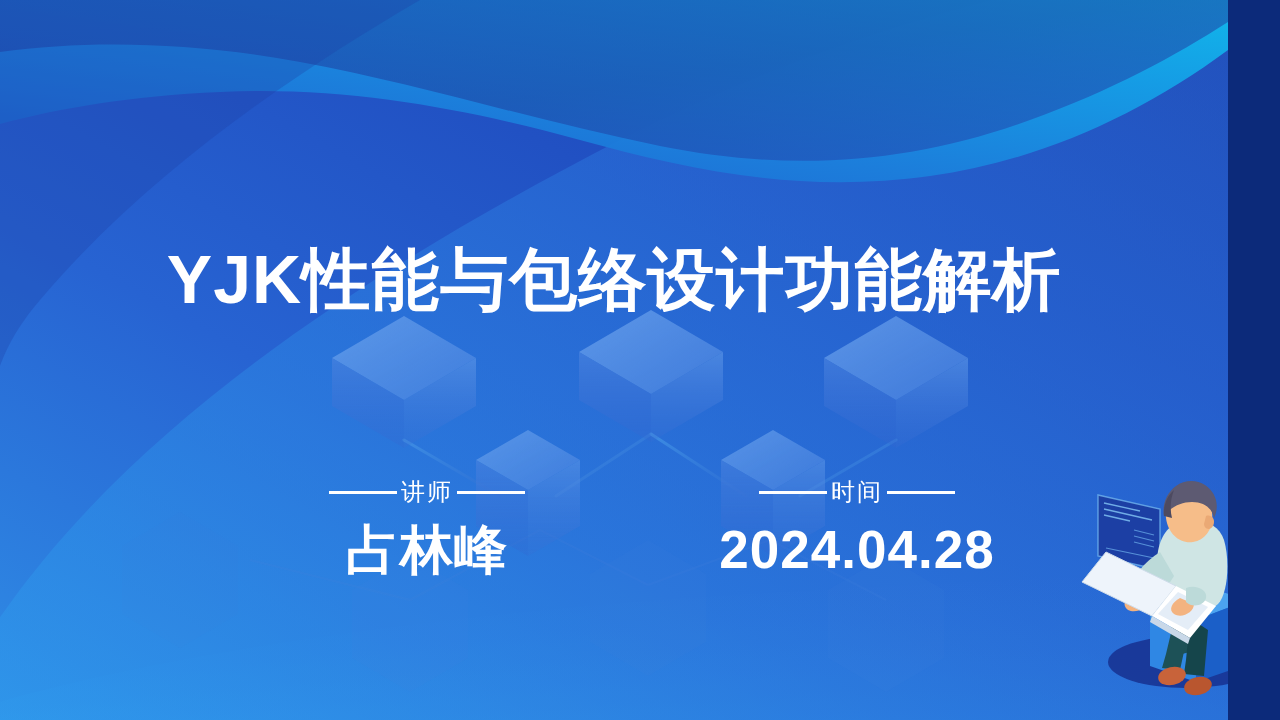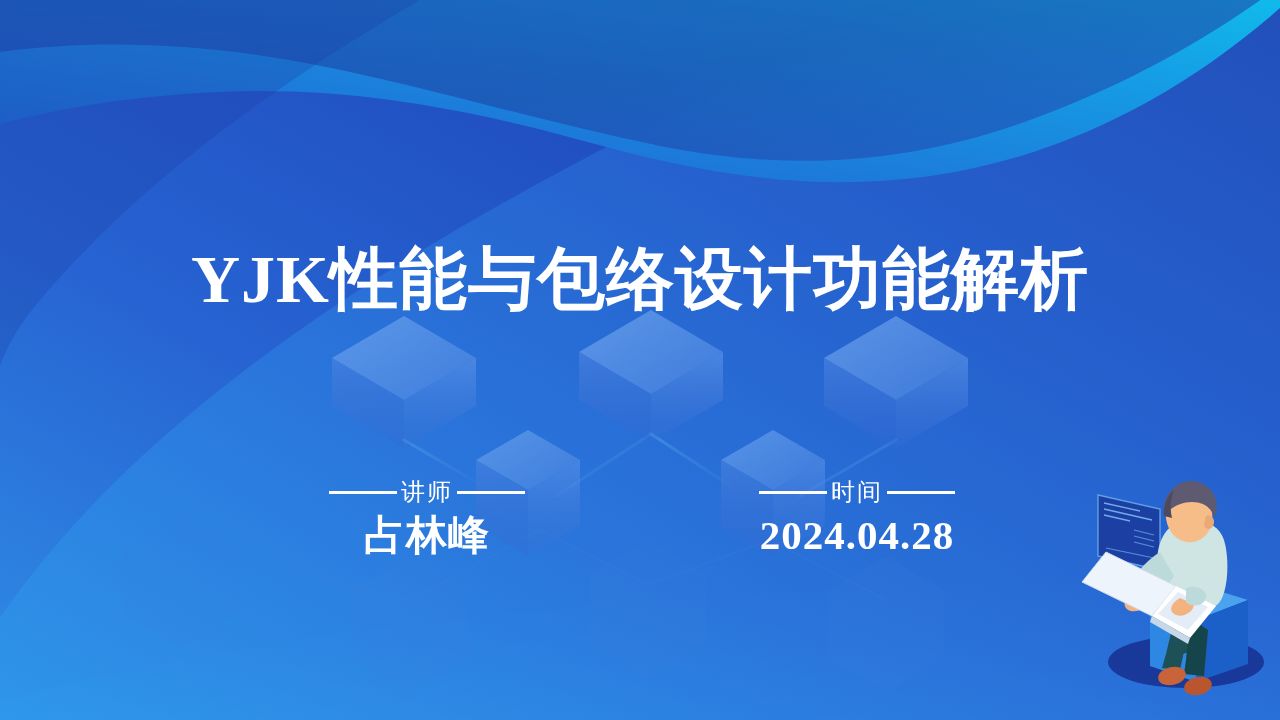--- a/index.html
+++ b/index.html
@@ -2,25 +2,26 @@
 <html><head>
 <meta charset="utf-8">
 <style>
   html, body {
     margin: 0;
     padding: 0;
     background: #0c2a7a;
   }
   #slide {
     position: relative;
-    width: 1280px;
+    width: 1184px;
     height: 720px;
     overflow: hidden;
-    font-family: Liberation Serif, serif;
+    font-family: Liberation Sans, sans-serif;
     background: linear-gradient(118deg, #1b3fa8 0%, #1f4bc0 38%, #2563d4 62%, #2f7fe0 100%);
+    padding-left: 44px;
   }
   .bg-layer {
     position: absolute;
     inset: 0;
     width: 1280px;
     height: 720px;
   }
   .content {
     position: absolute;
     inset: 0;
@@ -72,21 +73,22 @@
     flex: none;
   }
   .meta-label {
     font-size: 24px;
     font-weight: normal;
     letter-spacing: 2px;
     line-height: 1;
     white-space: nowrap;
   }
   .meta-value {
-    font-size: 41px;
+    margin-top: 8px;
+    font-size: 53px;
     font-weight: bold;
     letter-spacing: 1px;
     line-height: 1.05;
     white-space: nowrap;
   }
 </style>
 </head>
 <body>
 
 <div id="slide">

